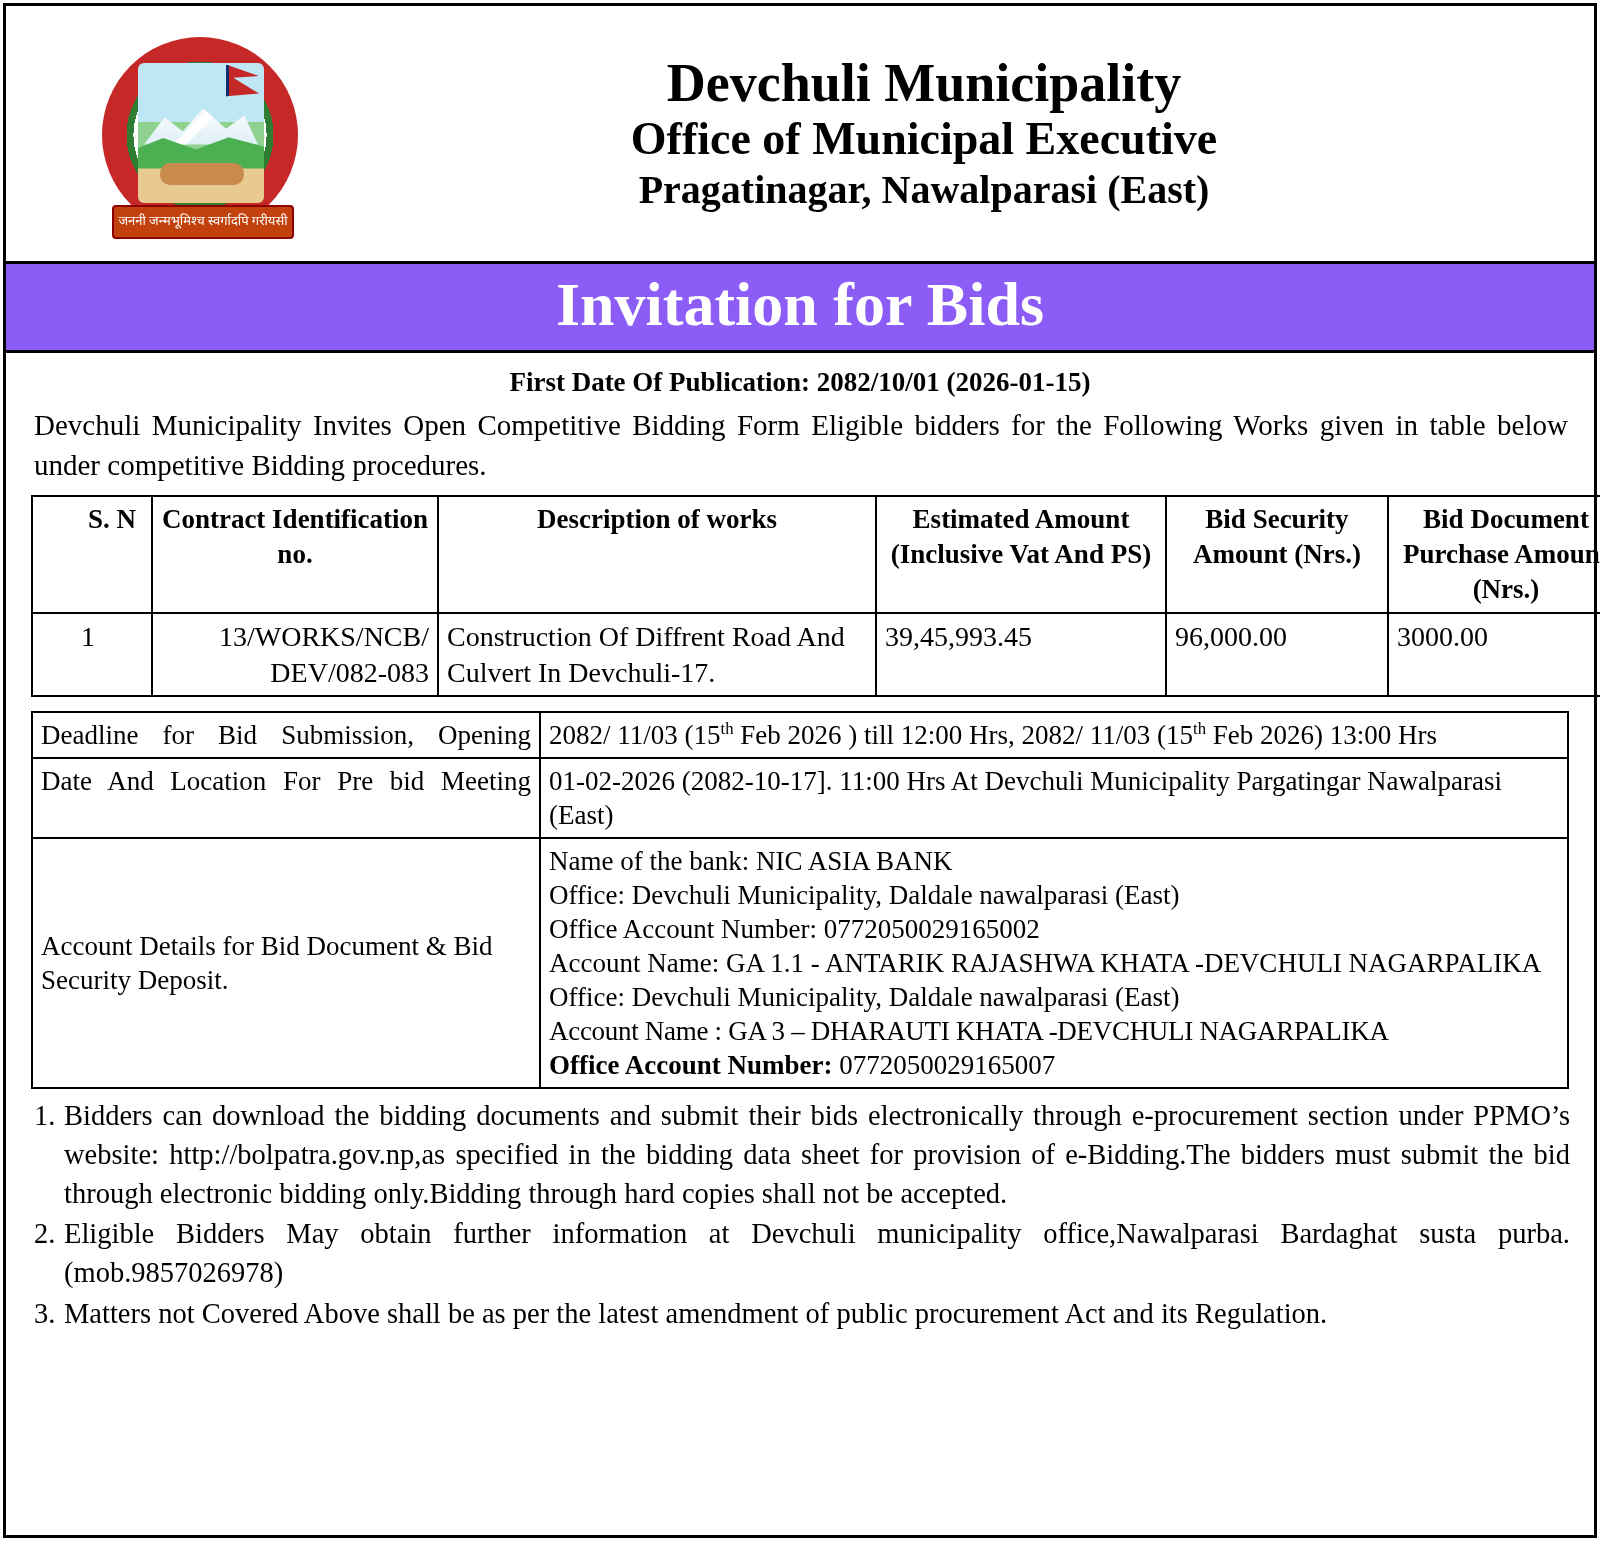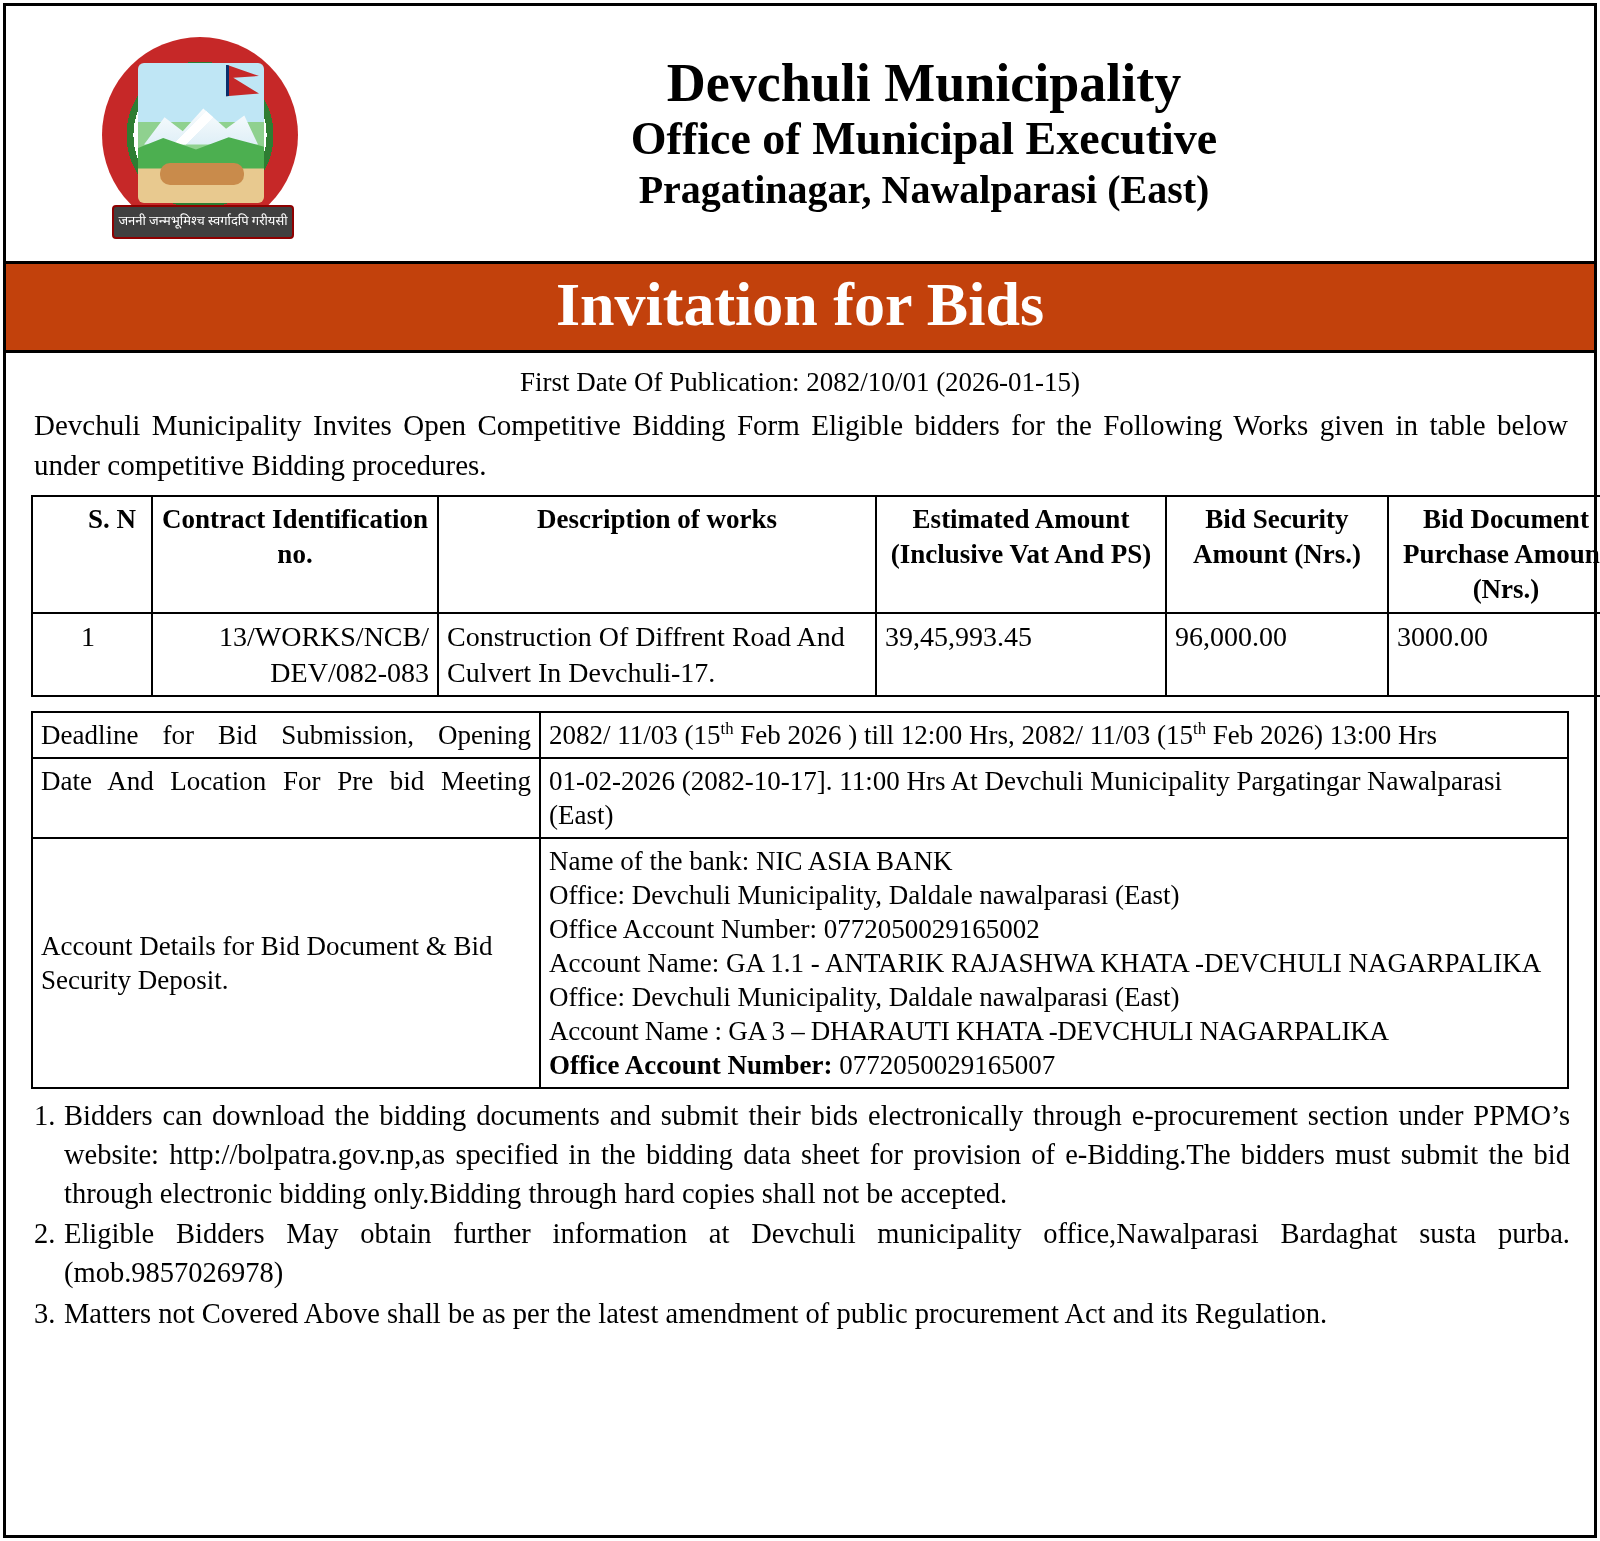--- a/index.html
+++ b/index.html
@@ -95,43 +95,43 @@
     background:#c98b4b; border-radius:10px;
   }
   .em-flag {
     position:absolute; left:88px; top:2px; width:30px; height:44px;
     background:#c62828;
     clip-path: polygon(0 0, 100% 26%, 22% 30%, 100% 66%, 0 72%);
     border-left:3px solid #0b2e6b;
   }
   .em-ribbon {
     position:absolute; left:16px; top:186px; width:178px; height:30px;
-    background:#404040; border:2px solid #8e0000; border-radius:4px;
+    background:#c2410c; border:2px solid #8e0000; border-radius:4px;
     color:#fff; font-size:13px; text-align:center; line-height:28px;
     font-family: "Liberation Serif", serif;
     white-space: nowrap; overflow: hidden;
   }
   
   .title-band {
-    background:#c2410c;
+    background:#8b5cf6;
     color:#fff;
     text-align:center;
     font-weight:bold;
     font-size:62px;
     line-height:1.1;
     padding: 6px 0 12px 0;
     border-bottom: 3px solid #000;
   }
   
   .body-wrap {
     padding: 8px 14px 0 14px;
   }
   .pub-date {
     text-align:center;
-    font-weight:normal;
+    font-weight:bold;
     font-size:27px;
     margin: 6px 0 8px 0;
   }
   .intro {
     font-size:29px;
     line-height:1.36;
     text-align:justify;
     margin: 0 12px 10px 14px;
   }
   table {

